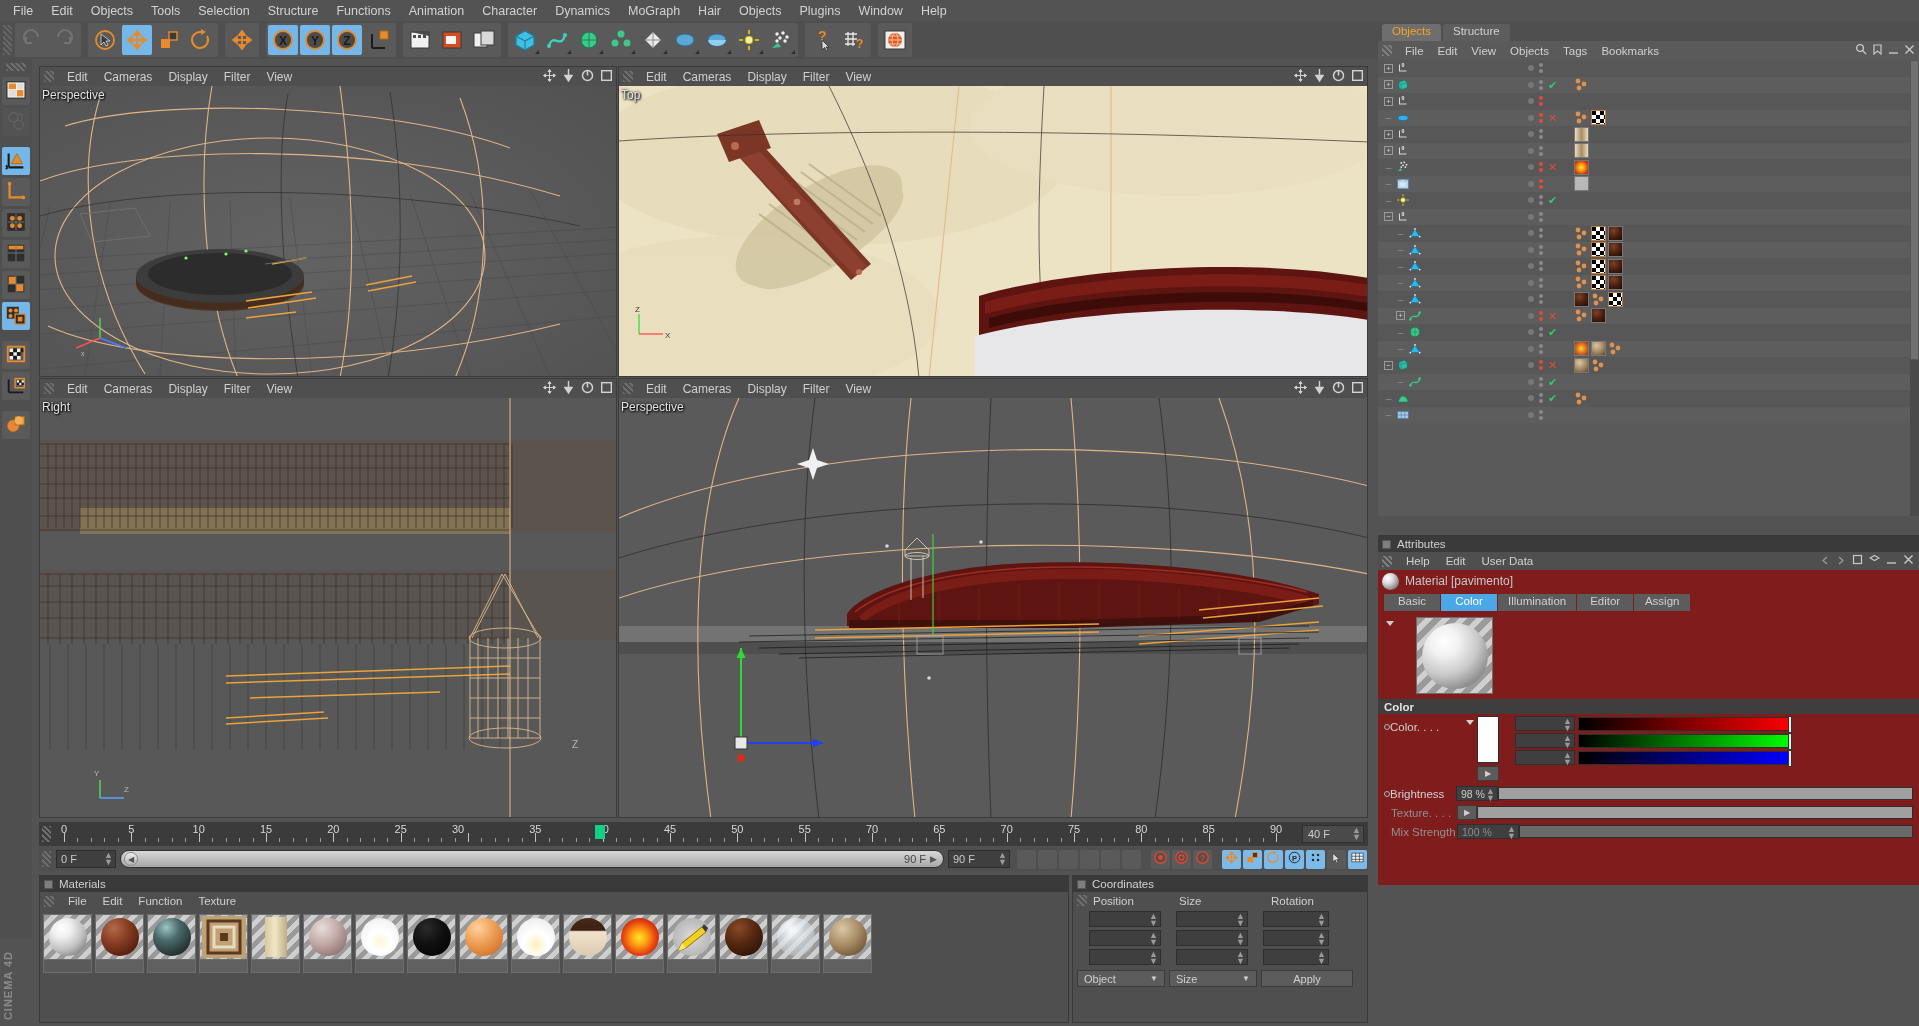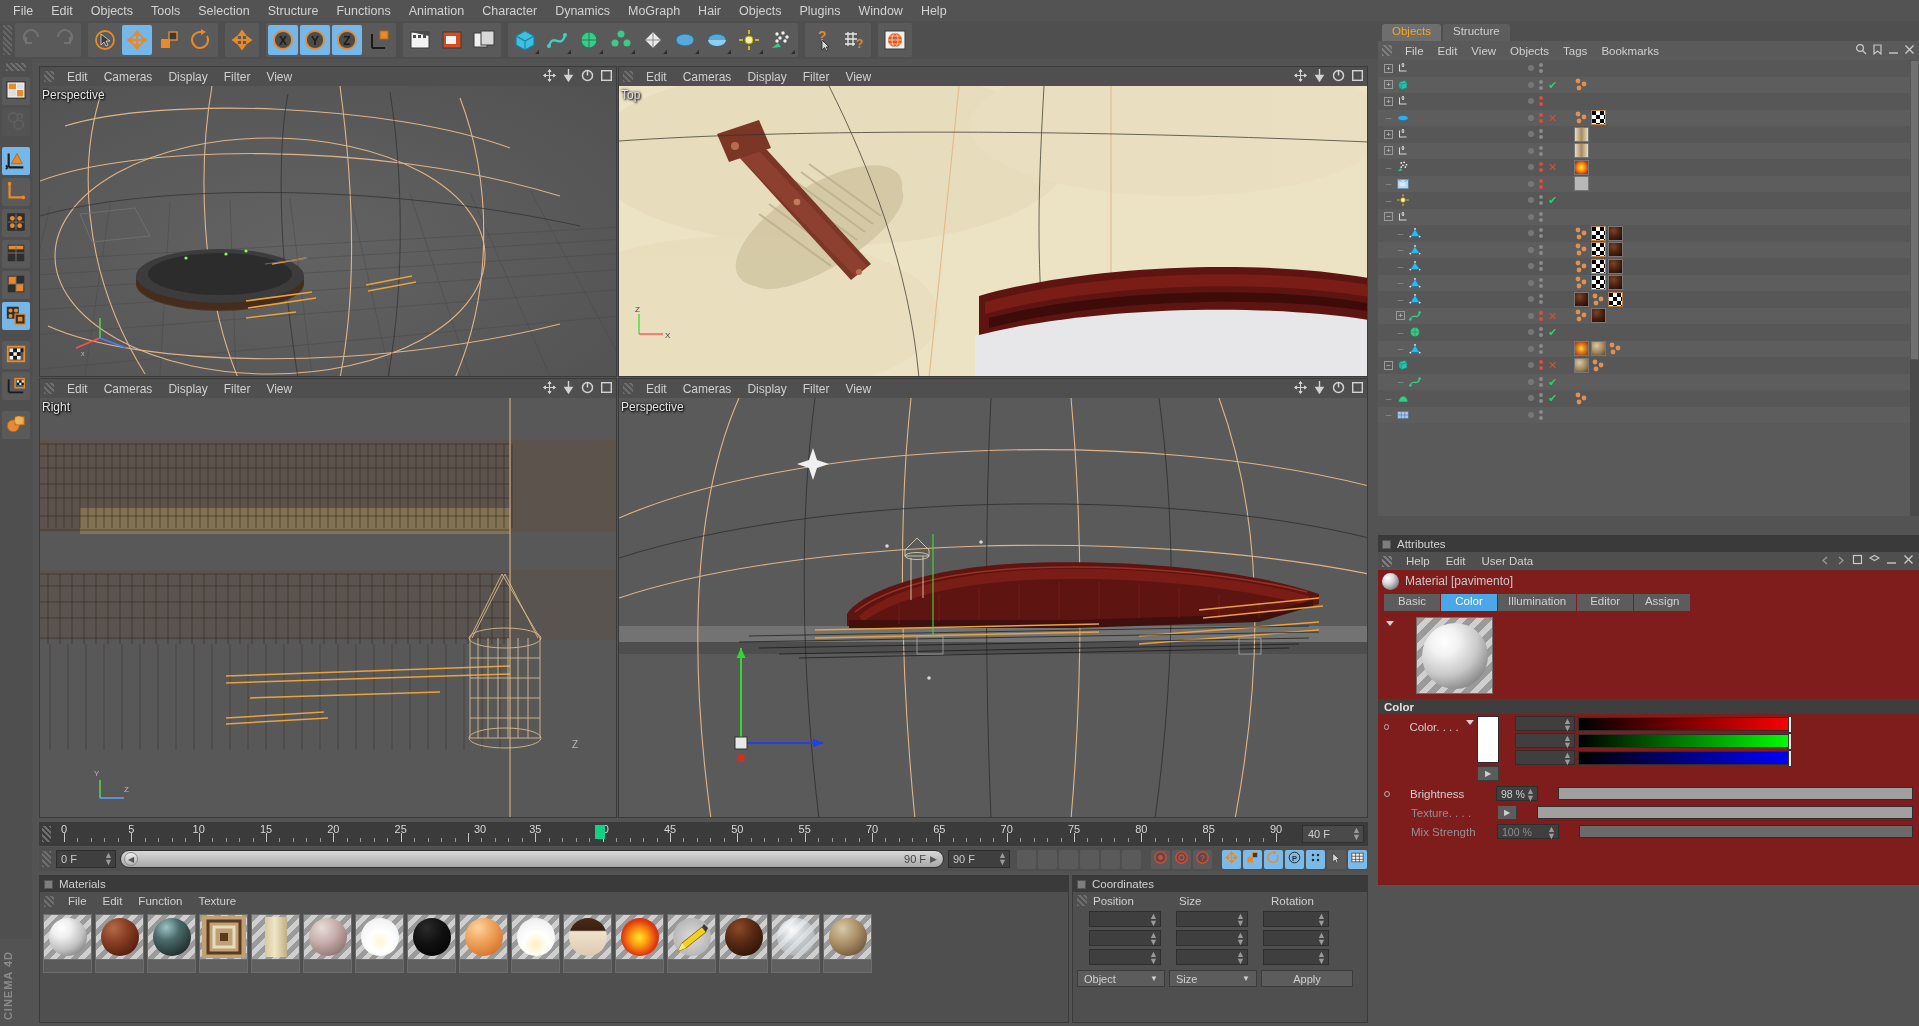--- a/index.html
+++ b/index.html
@@ -185,21 +185,21 @@
   .atab { min-width:56px; text-align:center; font-size:11.5px; color:#d0d0d0; background:#5c5c5c;
      padding:1px 10px 0 10px; }
   .atab.act { background:#4aa7e8; color:#fff; }
   .bigpreview { margin:6px 0 0 22px; width:77px; height:77px; border:1px solid #6e6e6e;
      background-image: repeating-linear-gradient(135deg,#9a9a9a 0 6px,#cfcfcf 6px 12px); position:relative;}
   .bigball { position:absolute; left:50%;top:50%;transform:translate(-50%,-50%);
      width:66px;height:66px;border-radius:50%;
      background: radial-gradient(circle at 34% 28%, #ffffff 0%, #f2f2f2 22%, #c9c9c9 52%, #8f8f8f 76%, #6a6a6a 100%); }
   .secthdr { height:15px; background:#3e3e3e; color:#e2e2e2; font-size:11.5px; font-weight:bold;
      display:flex; align-items:center; padding-left:6px; margin-top:5px;}
-  .prow { display:flex; align-items:center; height:19px; padding-left:6px; gap:20px; }
+  .prow { display:flex; align-items:center; height:19px; padding-left:6px; gap:0; }
   .pcirc { width:6px;height:6px;border:1px solid #b0b0b0; border-radius:3px; }
   .plbl { width:66px; font-size:11.5px; color:#cfcfcf; }
   .plbl.dim { color:#909090; }
   .swatch { width:22px; height:47px; background:#fff; border:1px solid #2e2e2e; }
   .numfld { width:60px; height:15px; background:#3f3f3f; border:1px solid #2e2e2e; color:#cdcdcd;
      font-size:10.5px; padding-left:4px; display:flex; align-items:center; position:relative; }
   .numfld.dim { color:#8c8c8c; }
   .gradbar { flex:1; height:14px; border:1px solid #2e2e2e; position:relative; }
   .rgbletter{ font-size:11px; color:#cfcfcf; width:10px; }
   .arrowbtn { width:20px;height:15px; background:#5c5c5c; border:1px solid #3b3b3b;
@@ -1032,21 +1032,21 @@
         <div class="tick min" style="left: 1179.6px;"></div>
         <div class="tick min" style="left: 1193.07px;"></div>
         <div class="tick min" style="left: 1206.53px;"></div>
         <div class="tick maj" style="left: 1220px;"></div>
         <div class="tnum" style="left: 8px;">0</div>
         <div class="tnum" style="left: 75.3333px;">5</div>
         <div class="tnum" style="left: 142.667px;">10</div>
         <div class="tnum" style="left: 210px;">15</div>
         <div class="tnum" style="left: 277.333px;">20</div>
         <div class="tnum" style="left: 344.667px;">25</div>
-        <div class="tnum" style="left: 424px;">30</div>
+        <div class="tnum" style="left: 402px;">30</div>
         <div class="tnum" style="left: 479.333px;">35</div>
         <div class="tnum" style="left: 546.667px;">40</div>
         <div class="tnum" style="left: 614px;">45</div>
         <div class="tnum" style="left: 681.333px;">50</div>
         <div class="tnum" style="left: 748.667px;">55</div>
         <div class="tnum" style="left: 816px;">70</div>
         <div class="tnum" style="left: 883.333px;">65</div>
         <div class="tnum" style="left: 950.667px;">70</div>
         <div class="tnum" style="left: 1018px;">75</div>
         <div class="tnum" style="left: 1085.33px;">80</div>

